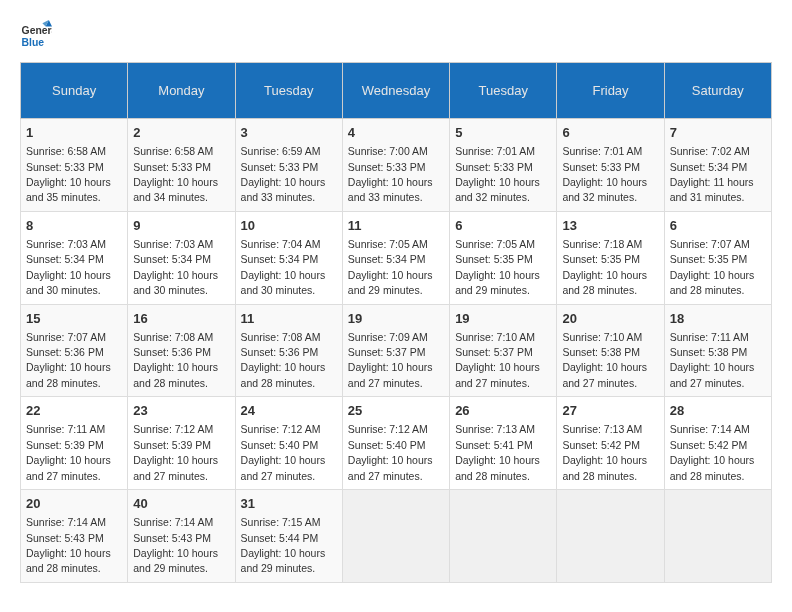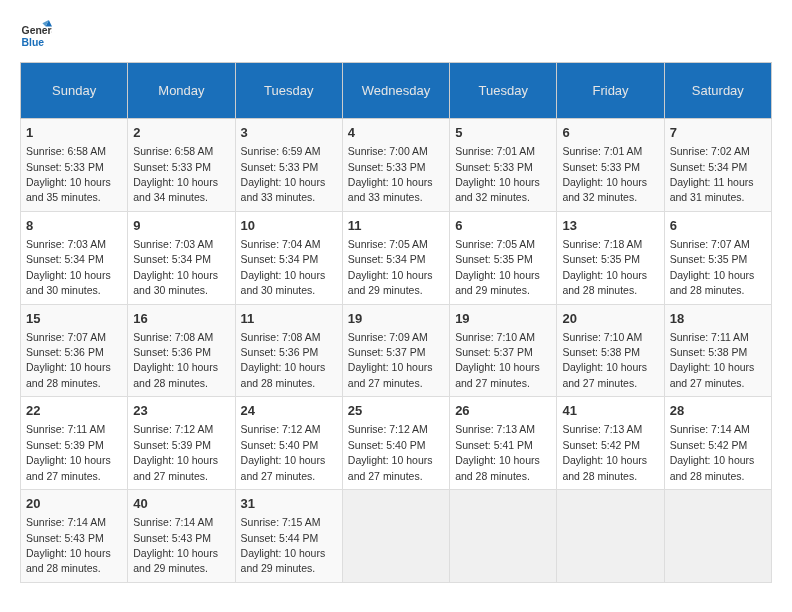--- a/index.html
+++ b/index.html
@@ -132,21 +132,21 @@
         <td><span class="day-number">19</span><span class="day-info">Sunrise: 7:10 AM</span><br><span class="day-info">Sunset: 5:37 PM</span><br><span class="day-info">Daylight: 10 hours and 27 minutes.</span></td>
         <td><span class="day-number">20</span><span class="day-info">Sunrise: 7:10 AM</span><br><span class="day-info">Sunset: 5:38 PM</span><br><span class="day-info">Daylight: 10 hours and 27 minutes.</span></td>
         <td><span class="day-number">18</span><span class="day-info">Sunrise: 7:11 AM</span><br><span class="day-info">Sunset: 5:38 PM</span><br><span class="day-info">Daylight: 10 hours and 27 minutes.</span></td>
       </tr>
       <tr>
         <td><span class="day-number">22</span><span class="day-info">Sunrise: 7:11 AM</span><br><span class="day-info">Sunset: 5:39 PM</span><br><span class="day-info">Daylight: 10 hours and 27 minutes.</span></td>
         <td><span class="day-number">23</span><span class="day-info">Sunrise: 7:12 AM</span><br><span class="day-info">Sunset: 5:39 PM</span><br><span class="day-info">Daylight: 10 hours and 27 minutes.</span></td>
         <td><span class="day-number">24</span><span class="day-info">Sunrise: 7:12 AM</span><br><span class="day-info">Sunset: 5:40 PM</span><br><span class="day-info">Daylight: 10 hours and 27 minutes.</span></td>
         <td><span class="day-number">25</span><span class="day-info">Sunrise: 7:12 AM</span><br><span class="day-info">Sunset: 5:40 PM</span><br><span class="day-info">Daylight: 10 hours and 27 minutes.</span></td>
         <td><span class="day-number">26</span><span class="day-info">Sunrise: 7:13 AM</span><br><span class="day-info">Sunset: 5:41 PM</span><br><span class="day-info">Daylight: 10 hours and 28 minutes.</span></td>
-        <td><span class="day-number">41</span><span class="day-info">Sunrise: 7:13 AM</span><br><span class="day-info">Sunset: 5:42 PM</span><br><span class="day-info">Daylight: 10 hours and 28 minutes.</span></td>
+        <td><span class="day-number">27</span><span class="day-info">Sunrise: 7:13 AM</span><br><span class="day-info">Sunset: 5:42 PM</span><br><span class="day-info">Daylight: 10 hours and 28 minutes.</span></td>
         <td><span class="day-number">28</span><span class="day-info">Sunrise: 7:14 AM</span><br><span class="day-info">Sunset: 5:42 PM</span><br><span class="day-info">Daylight: 10 hours and 28 minutes.</span></td>
       </tr>
       <tr>
         <td><span class="day-number">20</span><span class="day-info">Sunrise: 7:14 AM</span><br><span class="day-info">Sunset: 5:43 PM</span><br><span class="day-info">Daylight: 10 hours and 28 minutes.</span></td>
         <td><span class="day-number">40</span><span class="day-info">Sunrise: 7:14 AM</span><br><span class="day-info">Sunset: 5:43 PM</span><br><span class="day-info">Daylight: 10 hours and 29 minutes.</span></td>
         <td><span class="day-number">31</span><span class="day-info">Sunrise: 7:15 AM</span><br><span class="day-info">Sunset: 5:44 PM</span><br><span class="day-info">Daylight: 10 hours and 29 minutes.</span></td>
         <td class="empty"></td>
         <td class="empty"></td>
         <td class="empty"></td>
         <td class="empty"></td>

